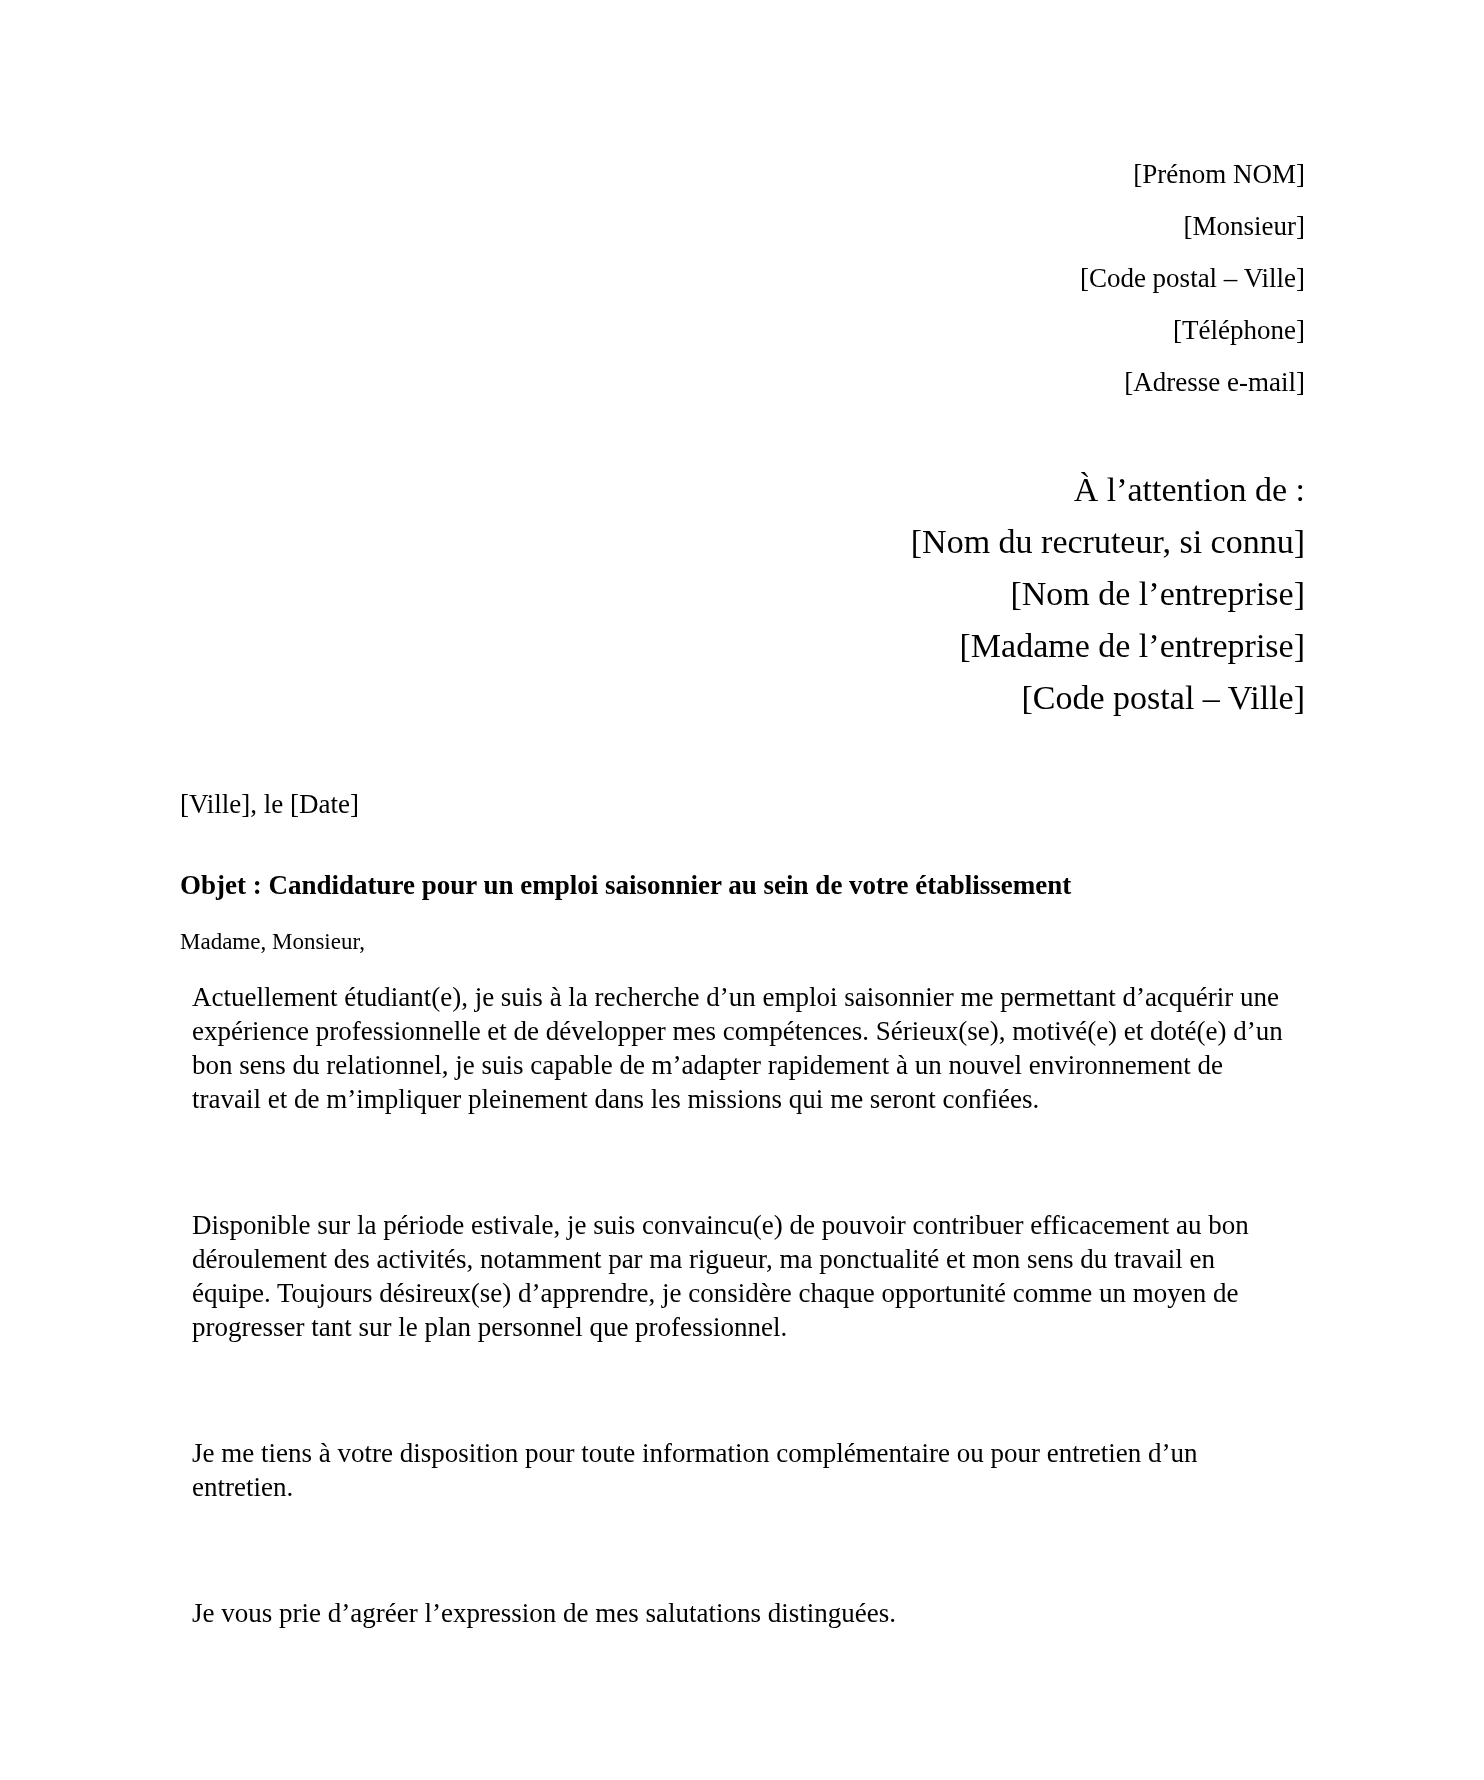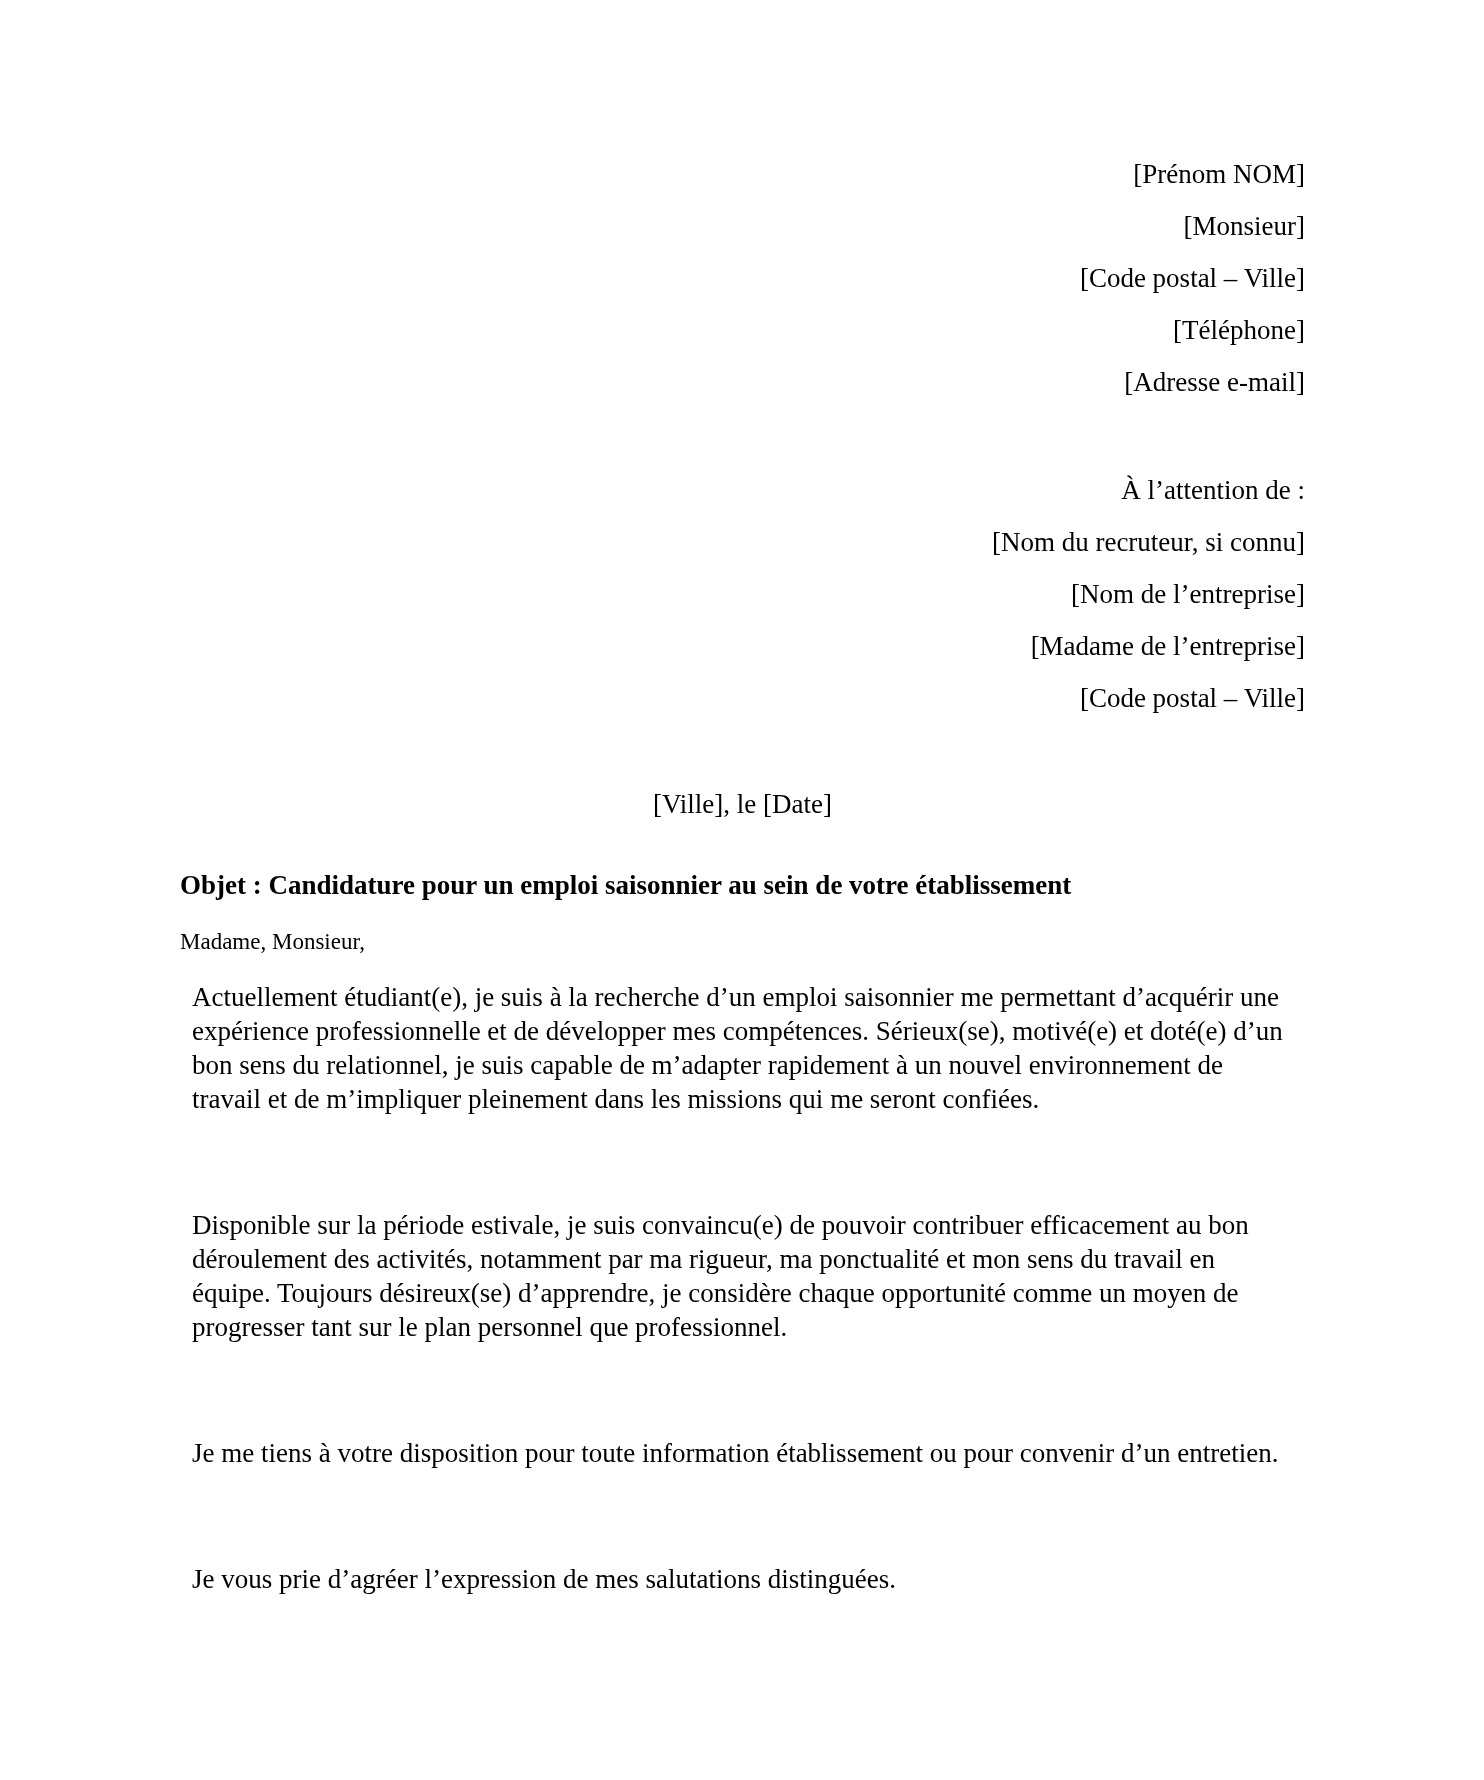--- a/index.html
+++ b/index.html
@@ -44,37 +44,37 @@
   }
 
   
   .recipient-block {
     position: absolute;
     top: 464px;
     left: 0;
     width: 100%;
   }
   .recipient-line {
-    font-size: 27px;
+    font-size: 34px;
     line-height: 52px;
     text-align: right;
     white-space: nowrap;
   }
 
   
   .date-block {
     position: absolute;
     top: 778px;
     left: 0;
     width: 100%;
   }
   .date-line {
     font-size: 27px;
     line-height: 52px;
-    text-align: center;
+    text-align: left;
     white-space: nowrap;
   }
 
   
   .body-block {
     position: absolute;
     top: 864px;
     left: 0;
     width: 100%;
   }
@@ -138,20 +138,20 @@
     <div class="body-block">
       <p class="subject-line">Objet : Candidature pour un emploi saisonnier au sein de votre établissement</p>
       <p class="salutation">Madame, Monsieur,</p>
 
       <p class="body-paragraph">Actuellement étudiant(e), je suis à la recherche d’un emploi saisonnier me permettant d’acquérir une expérience professionnelle et de développer mes compétences. Sérieux(se), motivé(e) et doté(e) d’un bon sens du relationnel, je suis capable de m’adapter rapidement à un nouvel environnement de travail et de m’impliquer pleinement dans les missions qui me seront confiées.</p>
       <div class="para-gap"></div>
 
       <p class="body-paragraph">Disponible sur la période estivale, je suis convaincu(e) de pouvoir contribuer efficacement au bon déroulement des activités, notamment par ma rigueur, ma ponctualité et mon sens du travail en équipe. Toujours désireux(se) d’apprendre, je considère chaque opportunité comme un moyen de progresser tant sur le plan personnel que professionnel.</p>
       <div class="para-gap"></div>
 
-      <p class="body-paragraph">Je me tiens à votre disposition pour toute information établissement ou pour convenir d’un entretien.</p>
+      <p class="body-paragraph">Je me tiens à votre disposition pour toute information complémentaire ou pour entretien d’un entretien.</p>
       <div class="para-gap"></div>
 
       <p class="closing-line">Je vous prie d’agréer l’expression de mes salutations distinguées.</p>
     </div>
 
   </div>
 </div>
 
 </body></html>

